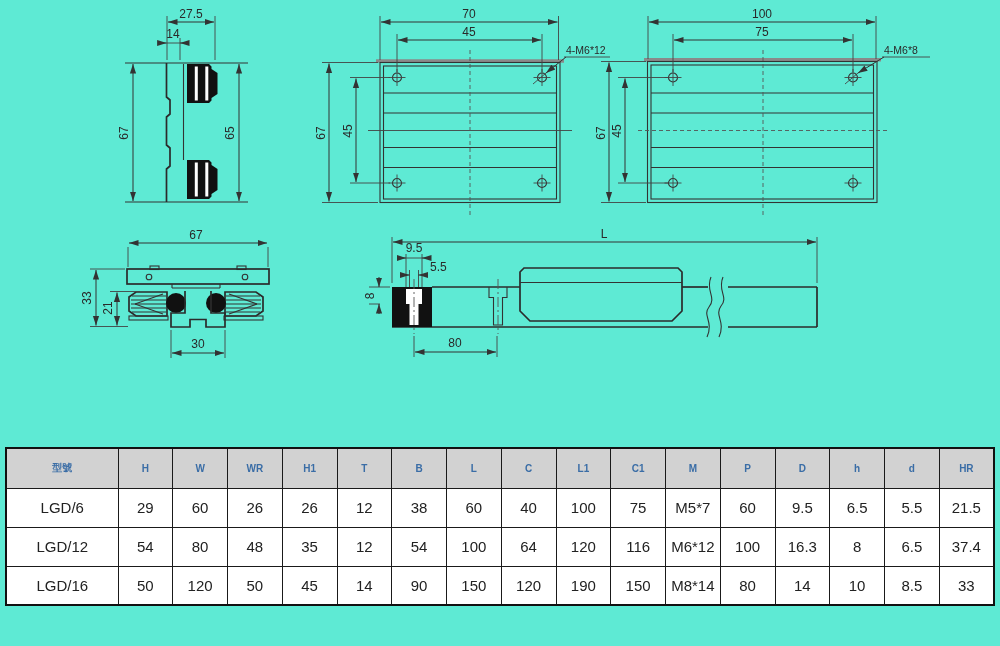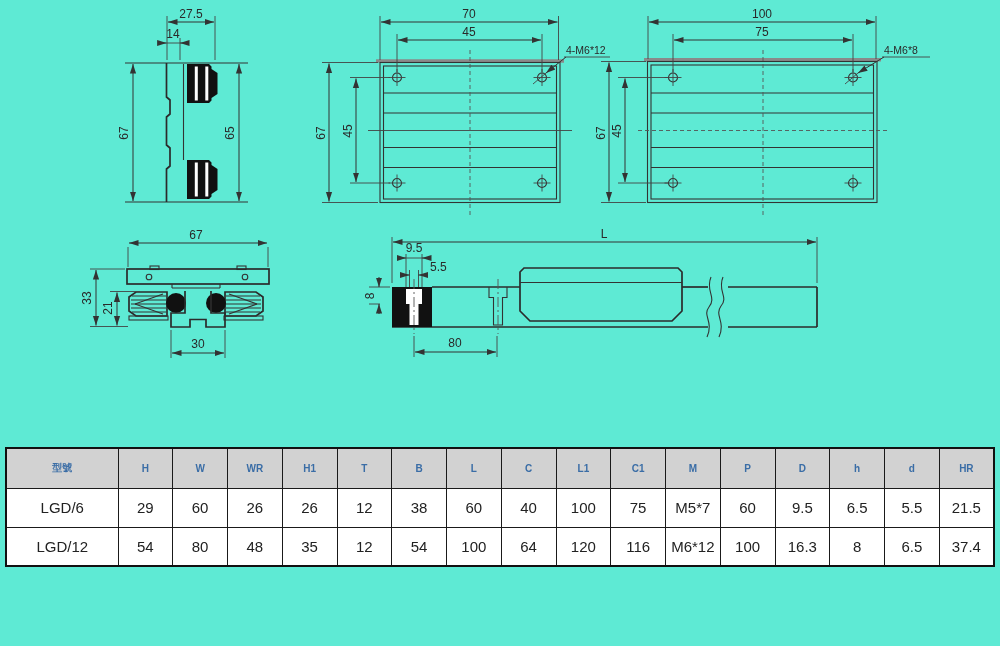--- a/index.html
+++ b/index.html
@@ -307,16 +307,35 @@
           <td>64</td>
           <td>120</td>
           <td>116</td>
           <td>M6*12</td>
           <td>100</td>
           <td>16.3</td>
           <td>8</td>
           <td>6.5</td>
           <td>37.4</td>
     </tr>
+    <tr>
+      <td>LGD/16</td>
+          <td>50</td>
+          <td>120</td>
+          <td>50</td>
+          <td>45</td>
+          <td>14</td>
+          <td>90</td>
+          <td>150</td>
+          <td>120</td>
+          <td>190</td>
+          <td>150</td>
+          <td>M8*14</td>
+          <td>80</td>
+          <td>14</td>
+          <td>10</td>
+          <td>8.5</td>
+          <td>33</td>
+    </tr>
   </tbody>
 </table>
 
 </div>
 
 </body></html>

